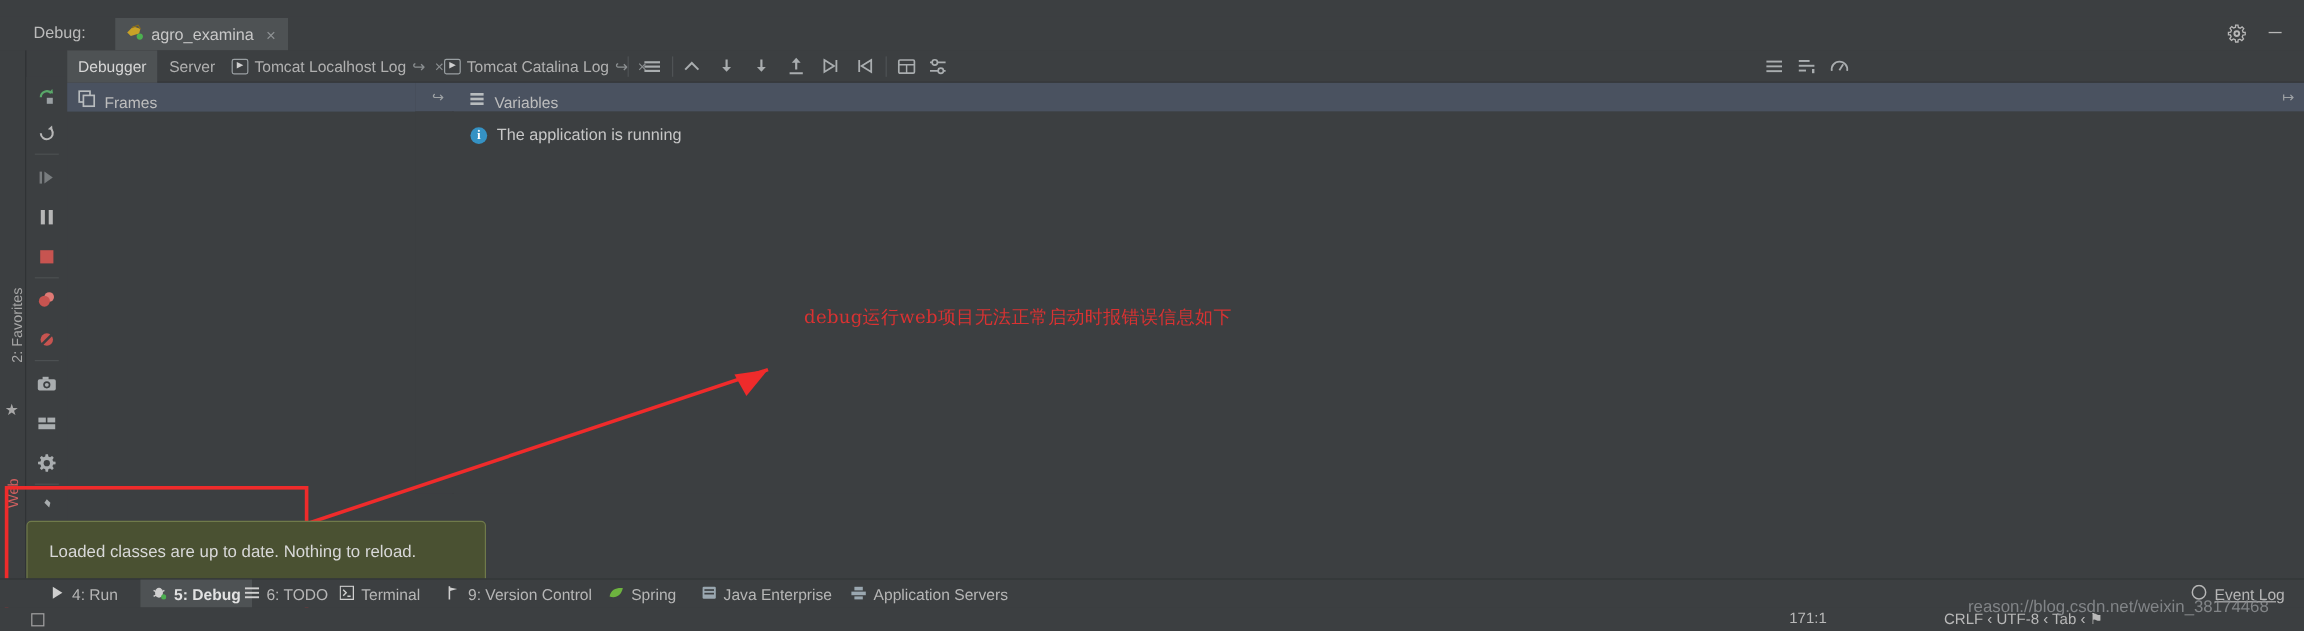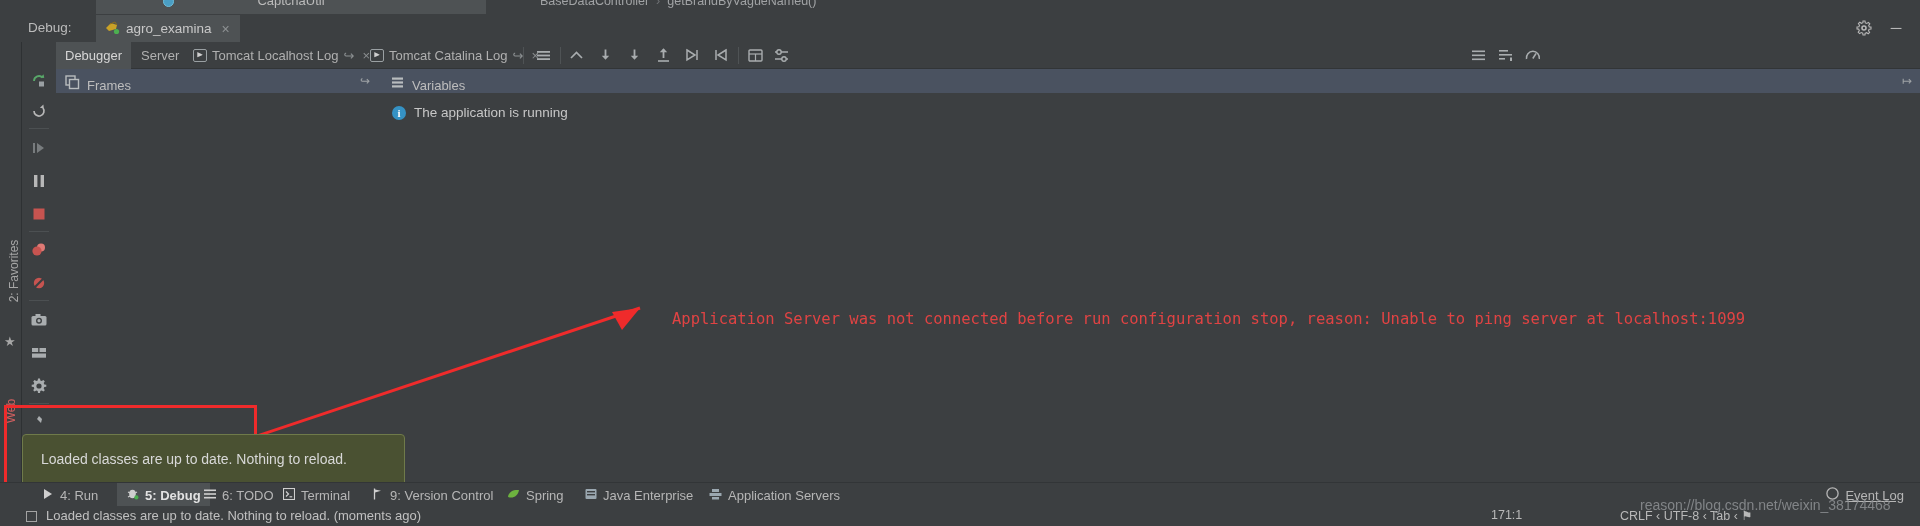--- a/index.html
+++ b/index.html
@@ -230,28 +230,20 @@
   .watermark {
     position: absolute; left: 1640px; top: 497px;
     color: #8e9194; font-size: 14px; white-space: nowrap; opacity: .85;
   }
 </style>
 </head>
 <body>
 
 <div id="app">
 
-  <div class="editor-strip">
-    <div class="editor-tab-sliver"></div>
-    <span class="editor-tab-icon"></span>
-    <div class="editor-tab-text">CaptchaUtil</div>
-    <div class="breadcrumb">
-      <span>BaseDataController</span><span class="sep">›</span><span>getBrandByVagueNamed()</span>
-    </div>
-  </div>
 
   <div class="debug-titlebar">
     <span class="debug-label">Debug:</span>
     <div class="run-tab">
       <span>
         <svg width="16" height="16" viewBox="0 0 16 16">
           <path d="M2 9 L7 4 L13 6 L12 10 L5 12 Z" fill="#c9a227"></path>
           <path d="M6 5 L11 3 L13 6" stroke="#8a6d1b" stroke-width="1" fill="none"></path>
           <circle cx="12.5" cy="12.5" r="2.6" fill="#4caf50"></circle>
         </svg>
@@ -533,21 +525,21 @@
     </div>
   </div>
 
   <div class="vars-body">
     <div class="running-row">
       <span class="info-dot">i</span>
       <span>The application is running</span>
     </div>
   </div>
 
-  <div class="anno-err">Application Server was not connected before run configuration stop, reason: Unable to ping server at localhost:1099</div>
+  <div class="anno-cn">debug运行web项目无法正常启动时报错误信息如下</div>
 
   <svg class="arrow-svg">
     <line x1="200" y1="455" x2="640" y2="308" stroke="#ef2b2b" stroke-width="3"></line>
     <path d="M640 308 L612 312 L622 330 Z" fill="#ef2b2b"></path>
   </svg>
 
   <div class="red-rect"></div>
 
   <div class="balloon">
     <div class="balloon-text">Loaded classes are up to date. Nothing to reload.</div>
@@ -642,19 +634,18 @@
         <svg width="13" height="13" viewBox="0 0 13 13">
             <circle cx="6.5" cy="6.5" r="5.6" fill="none" stroke="#b6b6b6" stroke-width="1.3"></circle>
           </svg>
       </span>
       <span>Event Log</span>
     </div>
   </div>
 
   <div class="status-bar">
     <span class="status-box"></span>
-    <span class="status-msg">Loaded classes are up to date. Nothing to reload. (moments ago)</span>
     <span class="status-pos">171:1</span>
     <span class="status-enc">CRLF ‹ UTF-8 ‹ Tab ‹ ⚑</span>
   </div>
   <div class="watermark">reason://blog.csdn.net/weixin_38174468</div>
 
 </div>
 
 </body></html>

